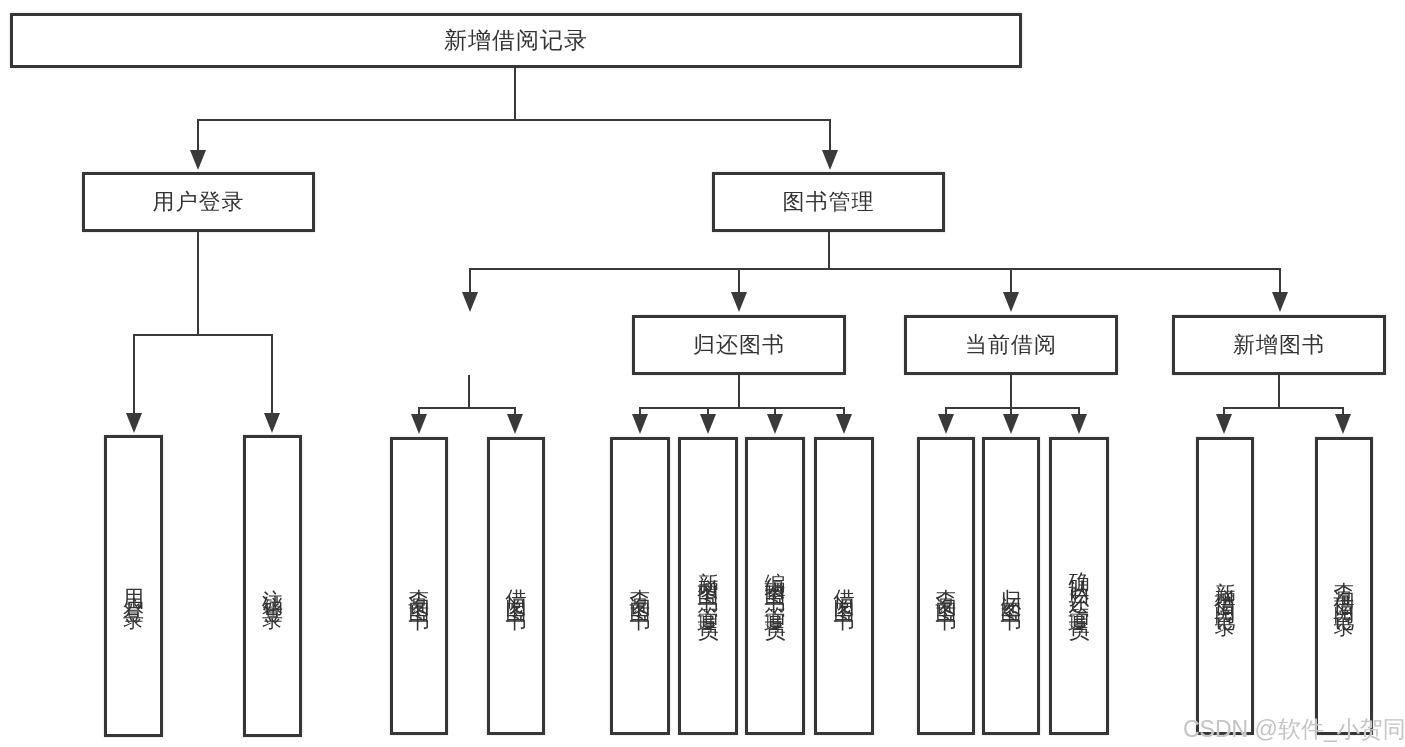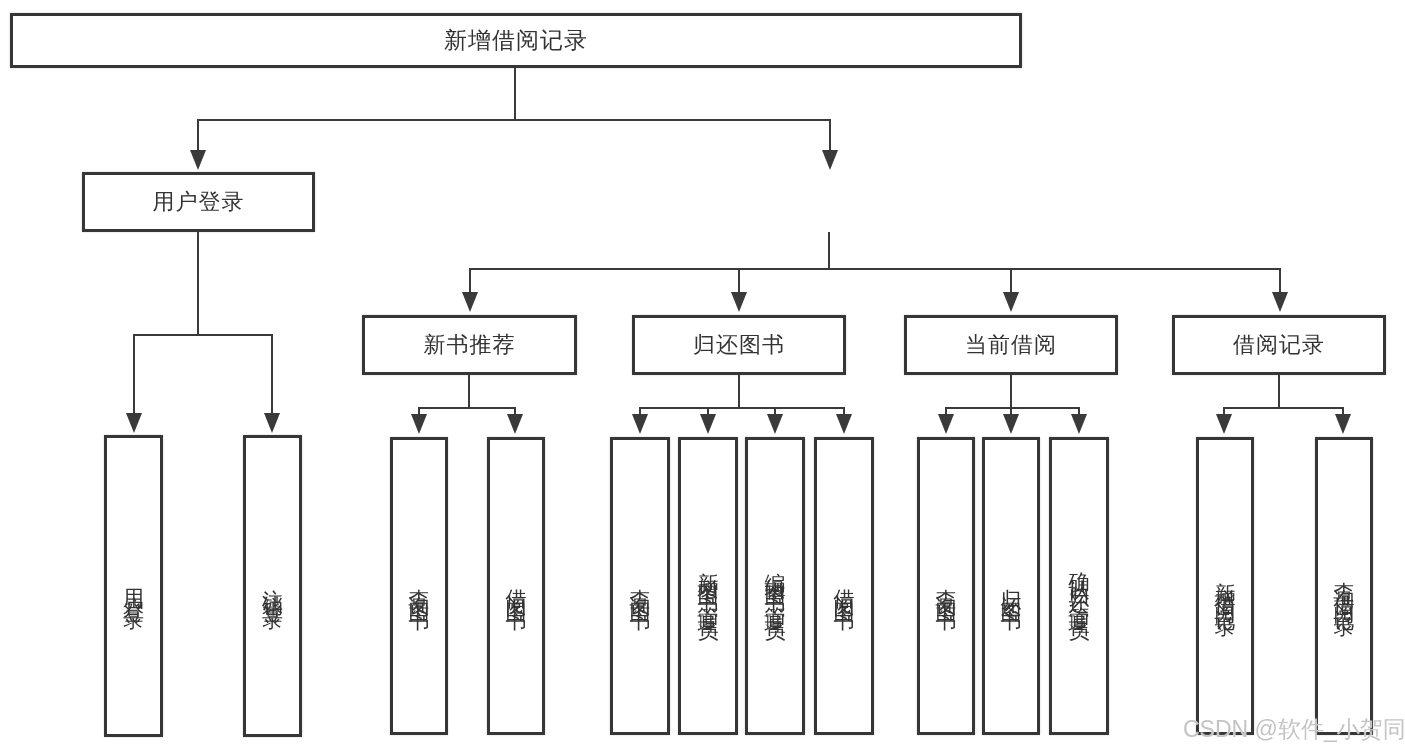--- a/index.html
+++ b/index.html
@@ -46,43 +46,43 @@
   <div class="box" style="left:10px;top:13px;width:1012px;height:55px;font-size:23px;">新增借阅记录</div>
 
   <div class="vline" style="left:514px;top:68px;height:53px;"></div>
   <div class="hline" style="left:197px;top:119px;width:634px;"></div>
   <div class="vline" style="left:197px;top:119px;height:33px;"></div>
   <div class="arrow" style="left:190px;top:150px;"></div>
   <div class="vline" style="left:829px;top:119px;height:33px;"></div>
   <div class="arrow" style="left:822px;top:150px;"></div>
 
   <div class="box" style="left:82px;top:172px;width:233px;height:60px;">用户登录</div>
+  <div class="box" style="left:712px;top:172px;width:233px;height:60px;">图书管理</div>
 
   <div class="vline" style="left:197px;top:232px;height:104px;"></div>
   <div class="hline" style="left:133px;top:334px;width:140px;"></div>
   <div class="vline" style="left:133px;top:334px;height:81px;"></div>
   <div class="arrow" style="left:126px;top:413px;"></div>
   <div class="vline" style="left:271px;top:334px;height:81px;"></div>
   <div class="arrow" style="left:264px;top:413px;"></div>
 
   <div class="vline" style="left:828px;top:232px;height:38px;"></div>
   <div class="hline" style="left:469px;top:268px;width:812px;"></div>
   <div class="vline" style="left:469px;top:268px;height:26px;"></div>
   <div class="arrow" style="left:462px;top:292px;"></div>
   <div class="vline" style="left:738px;top:268px;height:26px;"></div>
   <div class="arrow" style="left:731px;top:292px;"></div>
   <div class="vline" style="left:1010px;top:268px;height:26px;"></div>
   <div class="arrow" style="left:1003px;top:292px;"></div>
   <div class="vline" style="left:1279px;top:268px;height:26px;"></div>
   <div class="arrow" style="left:1272px;top:292px;"></div>
 
-  <div class="box" style="left:362px;top:315px;width:215px;height:60px;">新书推荐</div>
   <div class="box" style="left:632px;top:315px;width:214px;height:60px;">归还图书</div>
   <div class="box" style="left:904px;top:315px;width:214px;height:60px;">当前借阅</div>
-  <div class="box" style="left:1172px;top:315px;width:214px;height:60px;">借阅记录</div>
+  <div class="box" style="left:1172px;top:315px;width:214px;height:60px;">新增图书</div>
 
   <div class="vline" style="left:468px;top:375px;height:34px;"></div>
   <div class="hline" style="left:418px;top:407px;width:98px;"></div>
   <div class="vline" style="left:418px;top:407px;height:10px;"></div>
   <div class="arrow" style="left:411px;top:414px;"></div>
   <div class="vline" style="left:514px;top:407px;height:10px;"></div>
   <div class="arrow" style="left:507px;top:414px;"></div>
 
   <div class="vline" style="left:738px;top:375px;height:34px;"></div>
   <div class="hline" style="left:639px;top:407px;width:206px;"></div>

